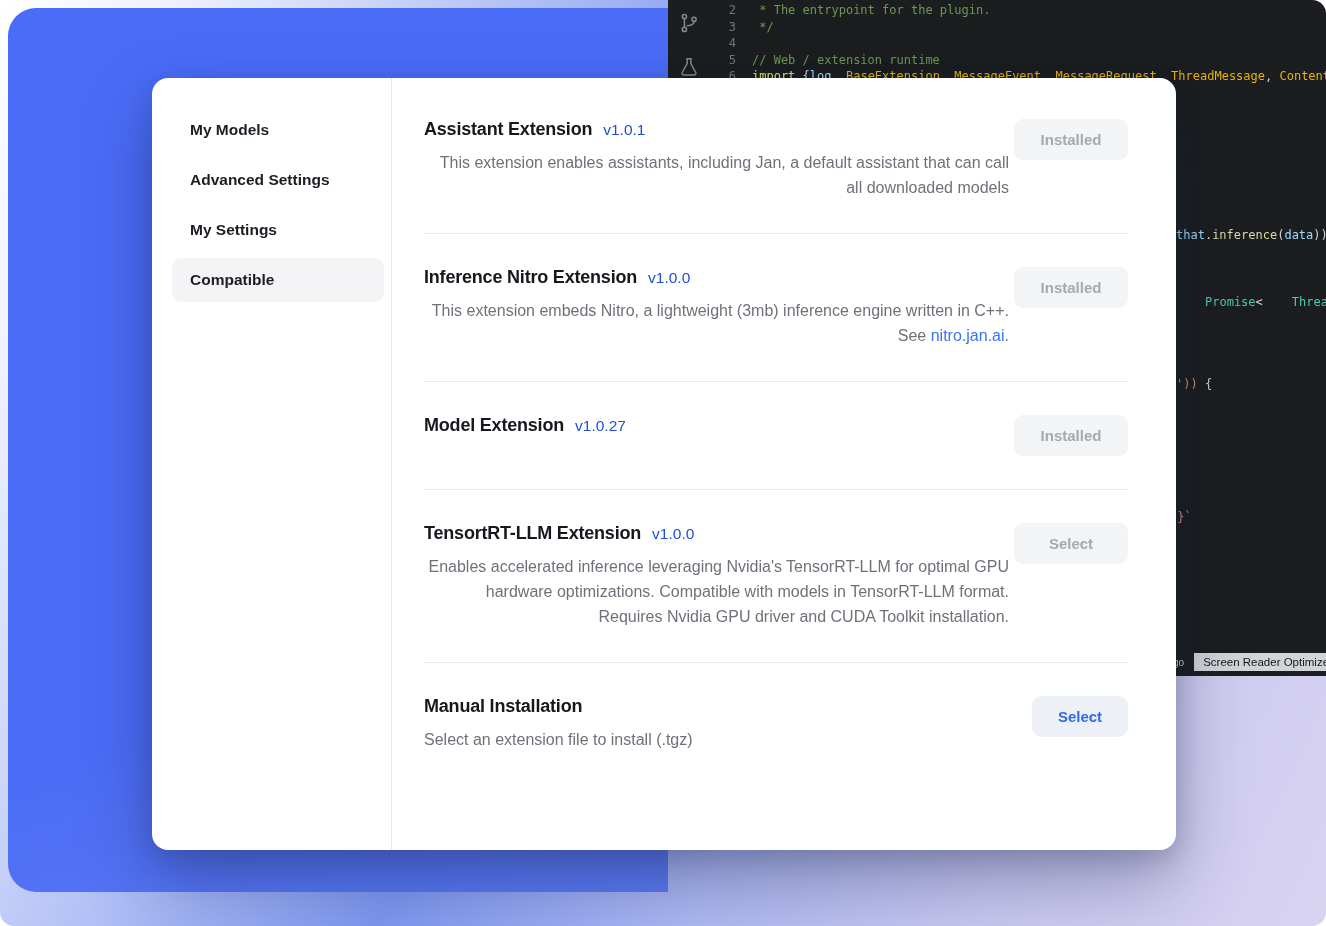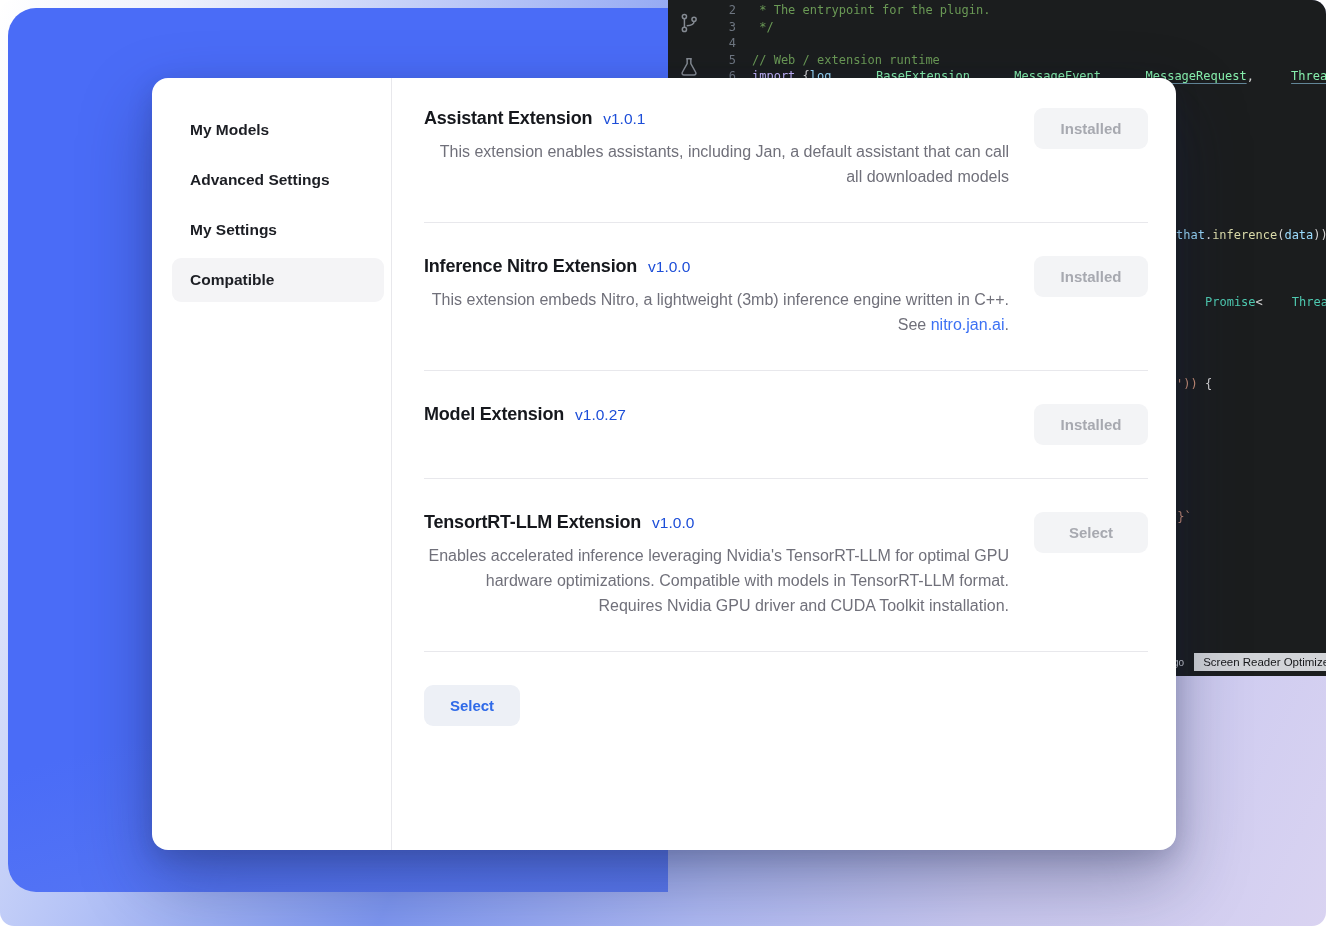--- a/index.html
+++ b/index.html
@@ -22,43 +22,43 @@
 
   .code-area { position:absolute; left:46px; top:2px; right:0;
         font-family:"DejaVu Sans Mono","Liberation Mono",monospace; font-size:12px; line-height:16.6px; white-space:pre; }
   .code-line { display:flex; }
   .line-num { width:22px; text-align:right; margin-right:16px; color:#6e7681; flex-shrink:0; }
   .line-code { white-space:pre; }
 
   .code-frag { position:absolute; font-family:"DejaVu Sans Mono","Liberation Mono",monospace; font-size:12px; white-space:pre; }
 
   .tok-comment { color:#6a9955; }
-  .tok-kw      { color:#c4b5fd; }
+  .tok-kw      { color:#bef264; }
   .tok-id      { color:#9cdcfe; }
-  .tok-idu     { color:#86efac; text-decoration:underline; text-underline-offset:3px; text-decoration-color:rgba(156,220,254,.55);margin-left:30px; }
+  .tok-idu     { color:#eab308; text-underline-offset:3px; text-decoration-color:rgba(156,220,254,.55); }
   .tok-punc    { color:#d4d4d4; }
   .tok-type    { color:#4ec9b0;padding-left:29px; }
   .tok-str     { color:#ce9178; }
   .tok-fn      { color:#dcdcaa; }
 
   .status-row { position:absolute; left:505px; top:653px; display:flex; align-items:center; gap:10px; }
   .status-left { color:#cdd0d4; font-size:10px;text-align:center; }
   .status-msg  { background:#d2d4d8; color:#17181a; font-size:11.5px; padding:3px 9px; white-space:nowrap; cursor:pointer; }
 
   
   .modal { position:absolute; left:152px; top:78px; width:1024px; height:772px; background:#ffffff;
         border-radius:16px; display:flex; overflow:hidden;
         box-shadow:0 30px 70px rgba(23,31,70,.35), 0 8px 24px rgba(23,31,70,.18); }
 
   .sidebar { width:240px; flex-shrink:0; border-right:1px solid #e8e8ec; padding:30px 7px 0 20px; }
   .side-item { height:44px; display:flex; align-items:center; padding:0 18px; border-radius:9px; margin-bottom:6px;
         font-size:15.5px; font-weight:700; color:#1c1e24; cursor:pointer; white-space:nowrap; }
   .side-item.active { background:#f4f4f6; }
 
-  .content { flex:1; padding:30px 28px 0 32px; overflow:hidden; }
+  .content { flex:1; padding:30px 48px 0 32px; overflow:hidden;margin-top:11px; }
   .ext-row { display:flex; justify-content:space-between; align-items:flex-start;
         padding:33px 0; border-bottom:1px solid #e8e8ec; }
   .ext-row:first-child { padding-top:0; }
   .ext-row:last-child  { border-bottom:none; }
   .ext-info { max-width:590px; }
   .ext-title-line { display:flex; align-items:baseline; gap:11px; }
   .ext-name { font-size:18px; font-weight:700; color:#16181d; letter-spacing:-0.2px; white-space:nowrap; }
   .ext-version { font-size:15.5px; color:#1d4ed8; }
   .ext-desc { margin-top:10px; font-size:16px; line-height:25px; color:#70707a; max-width:585px;text-align:right; }
   .desc-link { color:#3c71f4; text-decoration:none; cursor:pointer; }
@@ -156,17 +156,24 @@
     <div class="ext-info">
       <div class="ext-title-line">
         <span class="ext-name">TensortRT-LLM Extension</span>
         <span class="ext-version">v1.0.0</span>
       </div>
       <p class="ext-desc"><span class="desc-text">Enables accelerated inference leveraging Nvidia's TensorRT-LLM for optimal GPU hardware optimizations. Compatible with models in TensorRT-LLM format. Requires Nvidia GPU driver and CUDA Toolkit installation.</span></p>
     </div>
     <button class="ext-action muted">Select</button>
   </div>
         <div class="ext-row">
+    <div class="ext-info">
+      <div class="ext-title-line">
+        <span class="ext-name">Manual Installation</span>
+
+      </div>
+      <p class="ext-desc"><span class="desc-text">Select an extension file to install (.tgz)</span></p>
+    </div>
     <button class="ext-action primary">Select</button>
   </div>
       </main>
   </div>
 </div>
 
 </body></html>

